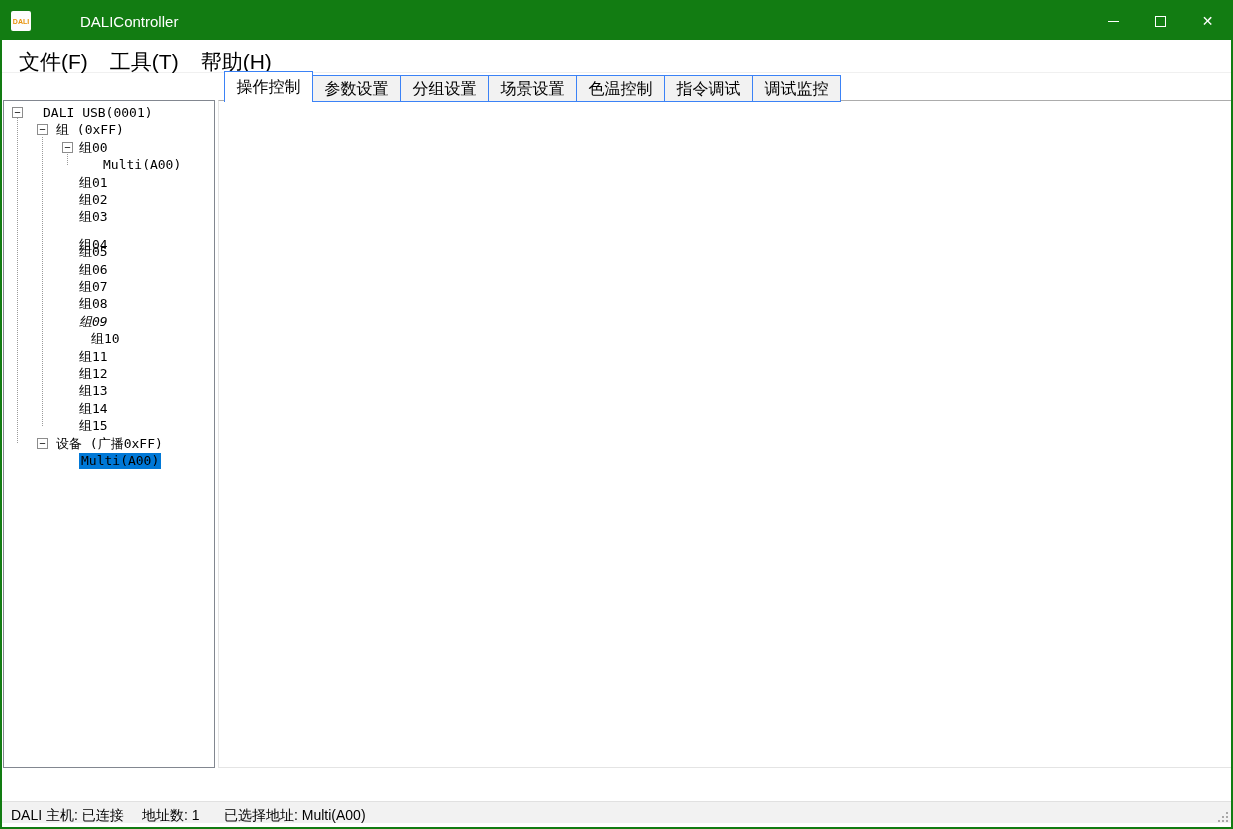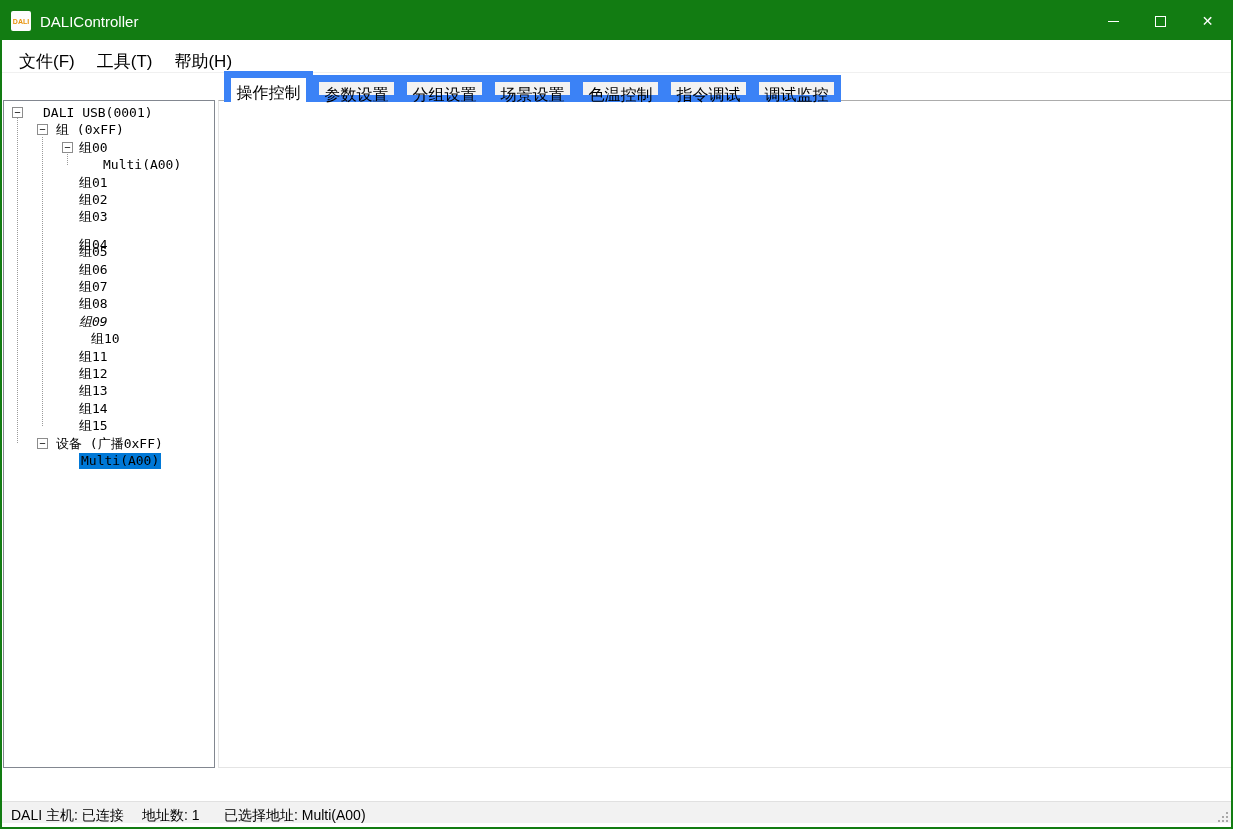--- a/index.html
+++ b/index.html
@@ -3,35 +3,35 @@
 <meta charset="utf-8">
 <style>
   html,body{margin:0;padding:0;background:#444;}
   *{box-sizing:border-box;}
   .window{
     position:relative;width:1233px;height:829px;background:#ffffff;
     border:2px solid #127c12;overflow:hidden;
     font-family:"Liberation Sans",sans-serif;color:#000;
   }
   
-  .titlebar{position:absolute;left:0;top:0;right:0;height:38px;background:#127c12;display:flex;align-items:center;}
+  .titlebar{position:absolute;left:0;top:0;right:0;height:38px;background:#127c12;display:flex;align-items:center;gap:40px;}
   .app-icon{width:20px;height:20px;margin-left:9px;background:#fdfdfd;border-radius:2px;display:grid;place-items:center;}
   .app-icon span{font-size:7px;font-weight:bold;color:#e8930c;letter-spacing:0;}
   .titletext{color:#fff;font-size:15px;margin-left:9px;}
   .win-buttons{margin-left:auto;display:flex;height:100%;}
   .win-btn{width:47px;height:100%;display:grid;place-items:center;}
   .glyph-min{width:11px;height:1px;background:#fff;}
   .glyph-max{width:11px;height:11px;border:1px solid #fff;}
   .glyph-close{color:#fff;font-size:14px;line-height:14px;}
   
   .menubar{position:absolute;left:0;top:38px;right:0;height:33px;background:#fff;border-bottom:1px solid #f0f0f0;display:flex;align-items:center;padding-left:6px;}
-  .menu-item{padding:0 11px;font-size:17px;line-height:33px;margin-top:10px;}
+  .menu-item{padding:0 11px;font-size:21px;line-height:33px;margin-top:10px;}
   
   .tabstrip{position:absolute;left:216px;top:69px;height:31px;display:flex;align-items:flex-end;padding-left:6px;z-index:3;}
-  .tab{width:89px;height:27px;line-height:25px;text-align:center;font-size:16px;background:#f2f2f2;border:7px solid #3b82f6;margin-left:-1px;}
+  .tab{width:89px;height:27px;line-height:25px;text-align:center;font-size:16px;background:#f2f2f2;border:1px solid #3b82f6;margin-left:-1px;}
   .tab:first-child{margin-left:0;}
   .tab.selected{height:31px;line-height:29px;background:#fff;border-bottom:none;z-index:4;position:relative;}
   .tabpage{position:absolute;left:216px;top:98px;width:1015px;height:668px;background:#fff;border:1px solid #e4e4e4;border-top:1px solid #acacac;z-index:1;}
   
   .tree{position:absolute;left:1px;top:98px;width:212px;height:668px;background:#fff;border:1px solid #828790;z-index:2;font-family:"DejaVu Sans Mono",monospace;font-size:13px;}
   .tree-row{position:absolute;left:0;right:0;height:17px;}
   .node-box{position:absolute;width:11px;height:11px;top:2px;border:1px solid #8c8c8c;background:#fff;font-size:11px;line-height:8px;text-align:center;font-family:"Liberation Sans",sans-serif;}
   .node-label{position:absolute;top:0;white-space:nowrap;line-height:16px;}
   .node-label.selected{background:#0078d7;padding:0 2px;}
   .tree-vline{position:absolute;width:1px;background-image:repeating-linear-gradient(to bottom,#9a9a9a 0 1px,transparent 1px 2px);}

